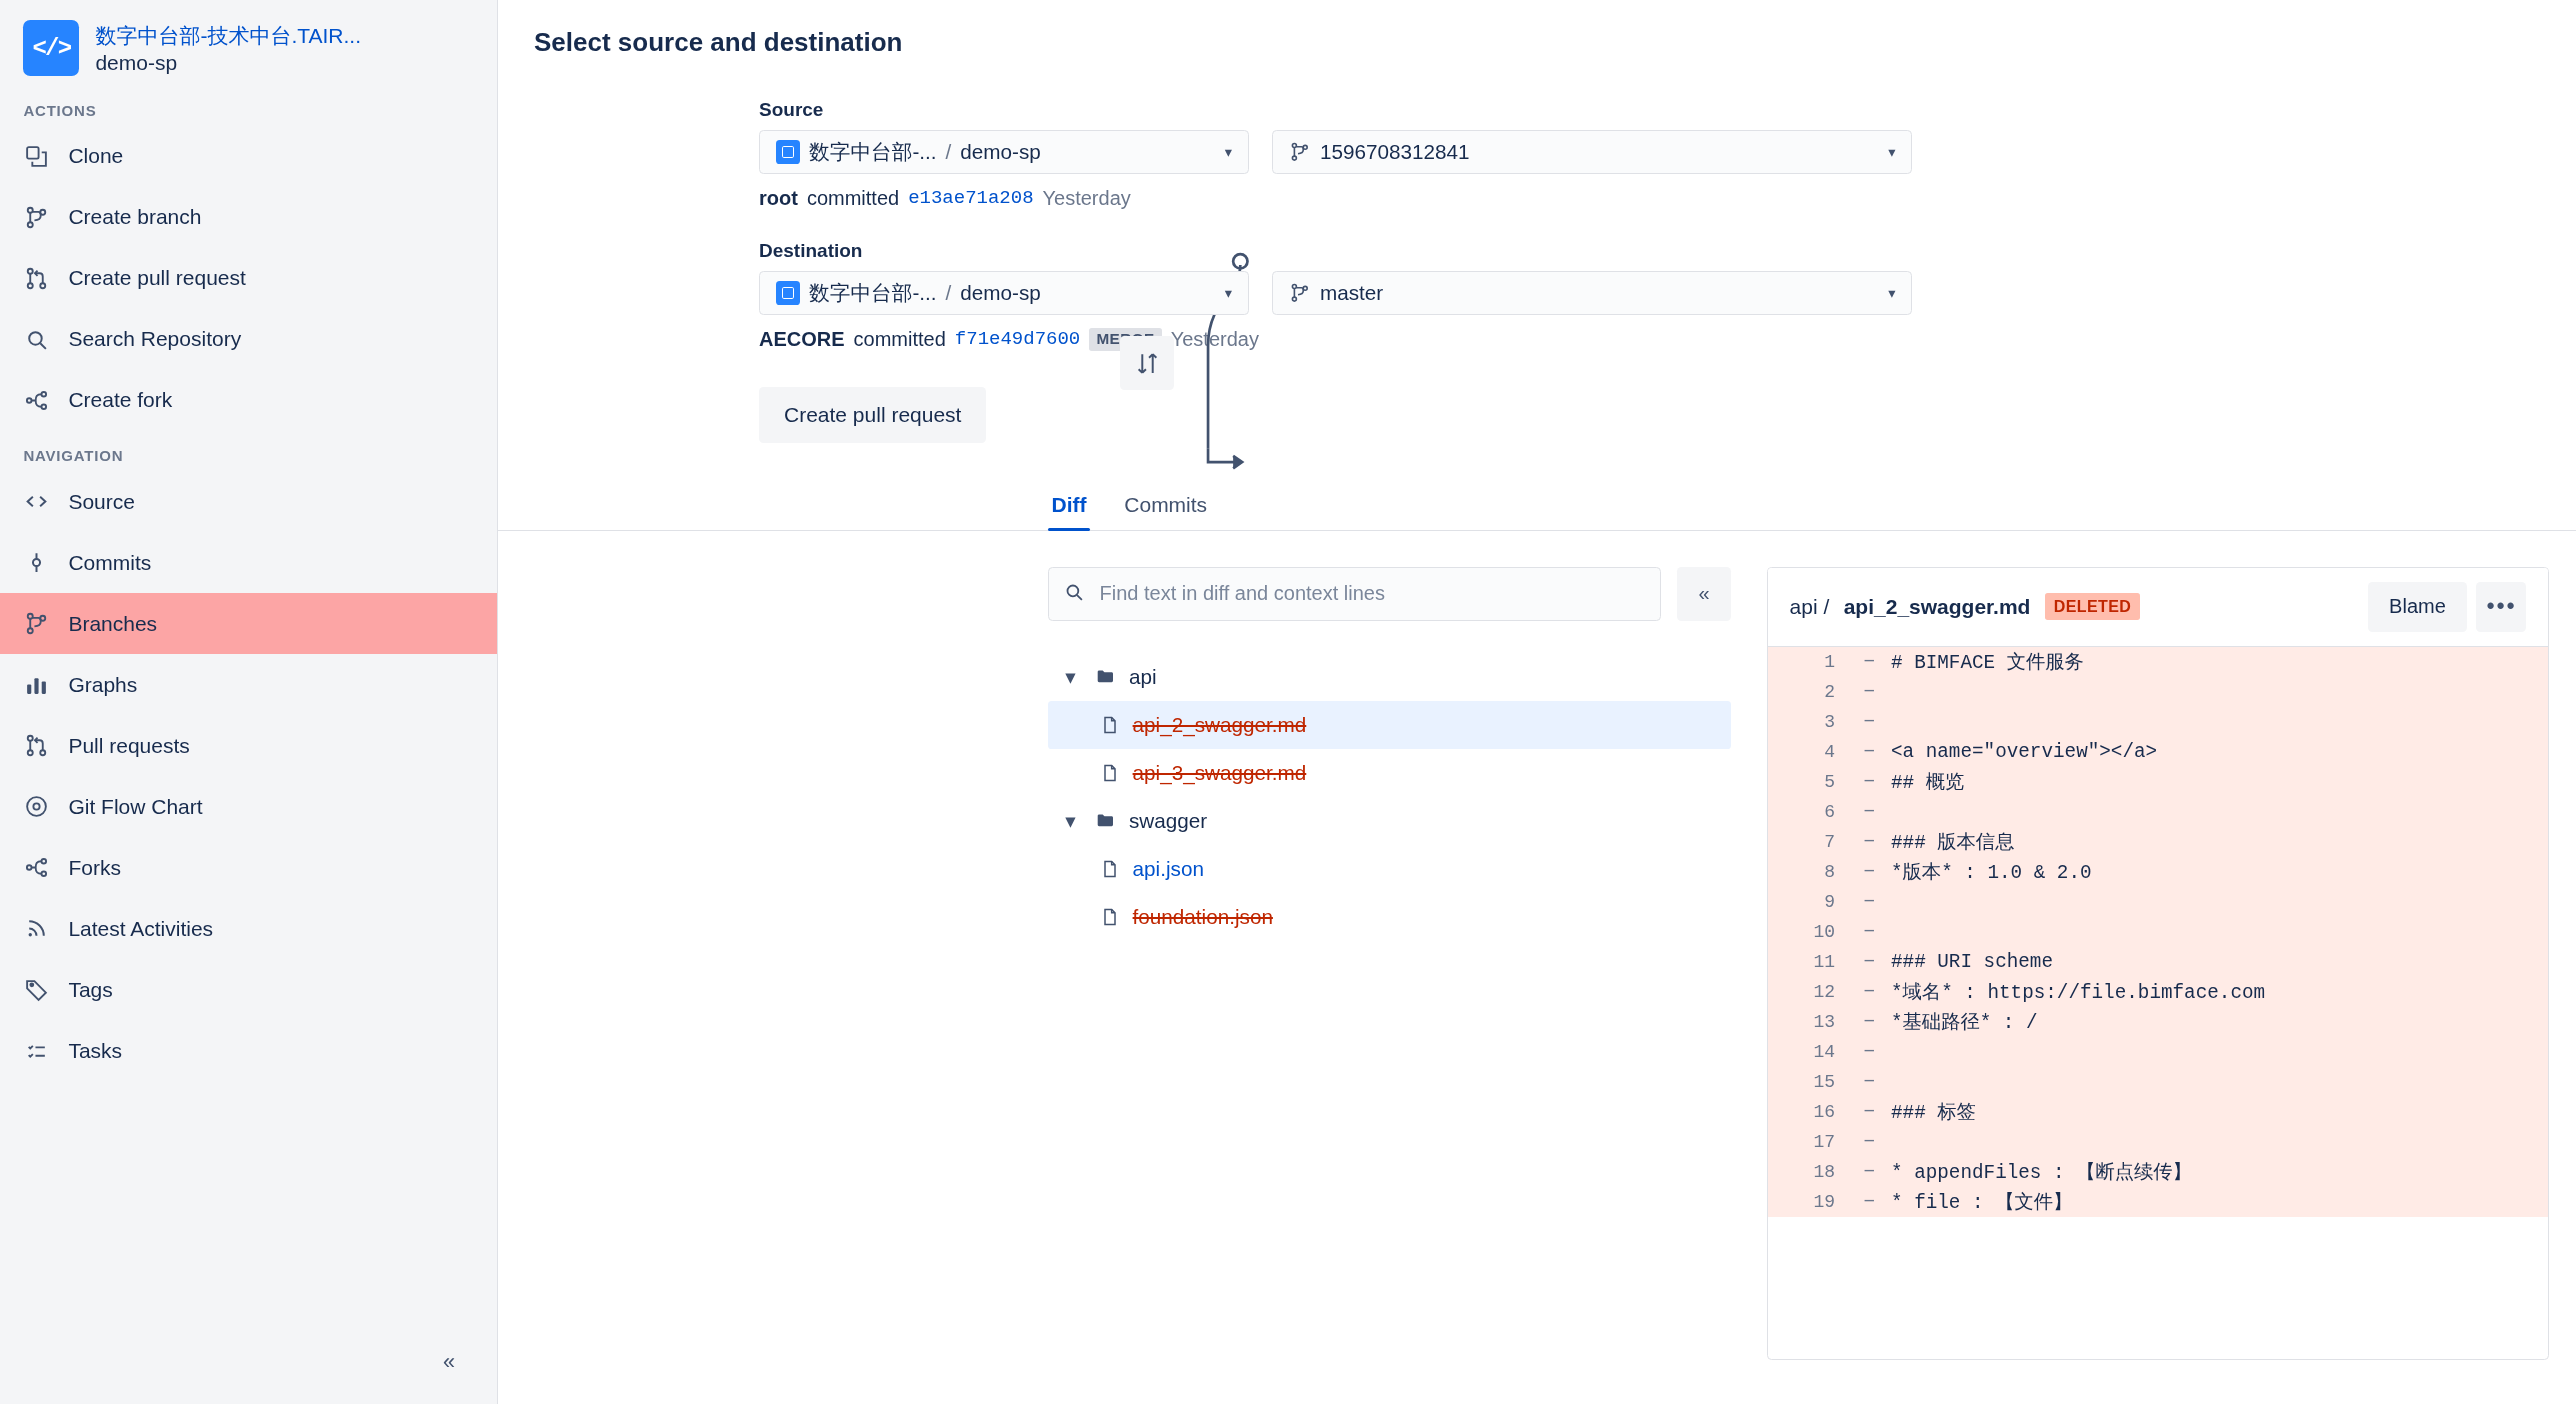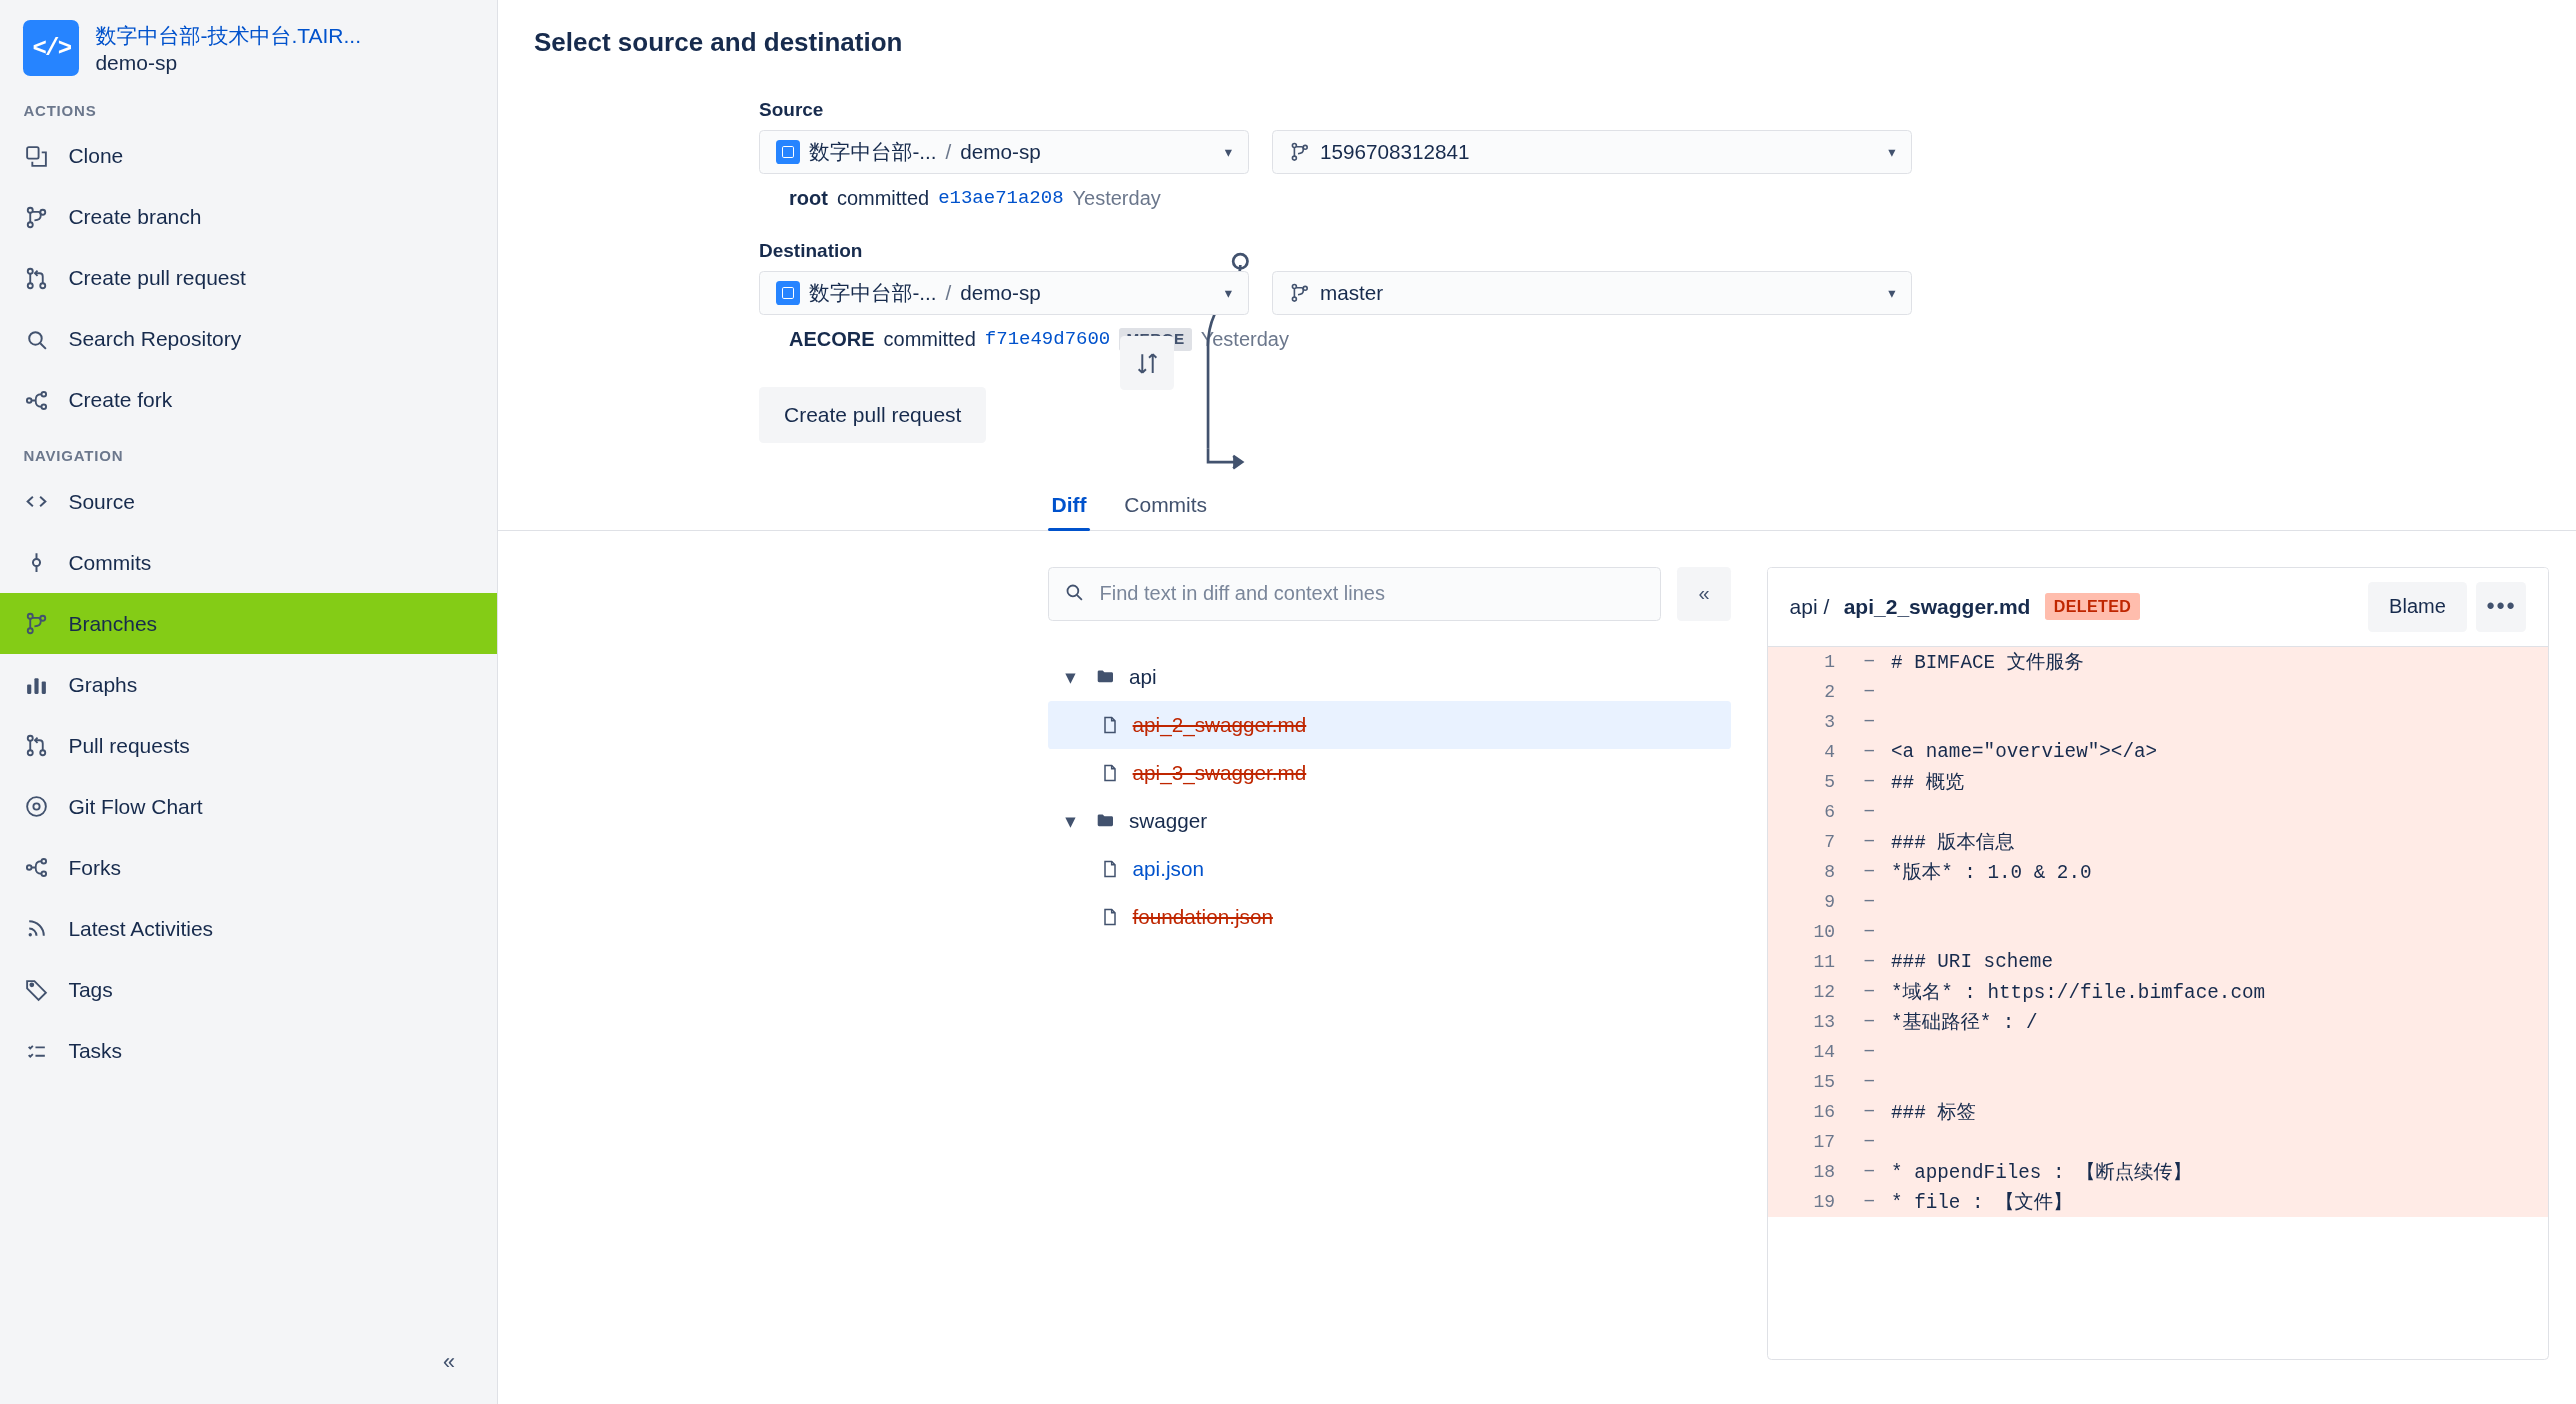--- a/index.html
+++ b/index.html
@@ -43,21 +43,21 @@
 
   .sect-label {
     font-size: 15px; font-weight: bold; letter-spacing: 0.8px;
     color: #6b778c; padding: 16px 23.4px 7.2px 23.4px;
   }
   .nav-item {
     display: flex; align-items: center; gap: 18px;
     height: 61px; padding: 0 23.4px;
     font-size: 21px; color: #172b4d; cursor: pointer;
   }
-  .nav-item.active { background: #84cc16; }
+  .nav-item.active { background: #fca5a5; }
   .nav-ico {
     width: 27px; height: 27px; flex: 0 0 27px;
     display: flex; align-items: center; justify-content: center;
     color: #42526e;
   }
   .nav-ico svg { display: block; }
   .collapse-btn {
     position: absolute; left: 429px; bottom: 23.4px;
     width: 40px; height: 40px; border-radius: 3.6px;
     display: flex; align-items: center; justify-content: center;
@@ -89,21 +89,21 @@
   }
   .repo-chip i { display:block; width: 11.7px; height: 11.7px; border: 1.8px solid #fff; border-radius: 1.8px; }
   .proj-trunc { max-width: 193px; overflow: hidden; text-overflow: ellipsis; white-space: nowrap; }
   .slash { color: #6b778c; }
   .branch-ico { color: #42526e; display: flex; }
 
   .commit-line {
     font-size: 20px; color: #172b4d; margin: 12.6px 0 0 72px;
     display: flex; align-items: center; gap: 9px;
   }
-  .commit-line b { font-weight: bold; margin-left: 30px; }
+  .commit-line b { font-weight: bold; }
   .sha { font-family: "Liberation Mono", monospace; color: #0052cc; font-size: 19px; }
   .muted { color: #6b778c; }
   .merge-badge {
     background: #dfe1e6; color: #42526e; font-size: 15.3px; font-weight: bold;
     padding: 2.7px 7.2px; border-radius: 2.7px; letter-spacing: 0.4px;
   }
   .gap { height: 30.5px; }
 
   .swap-btn {
     position: absolute; left: 622px; top: 278px;

